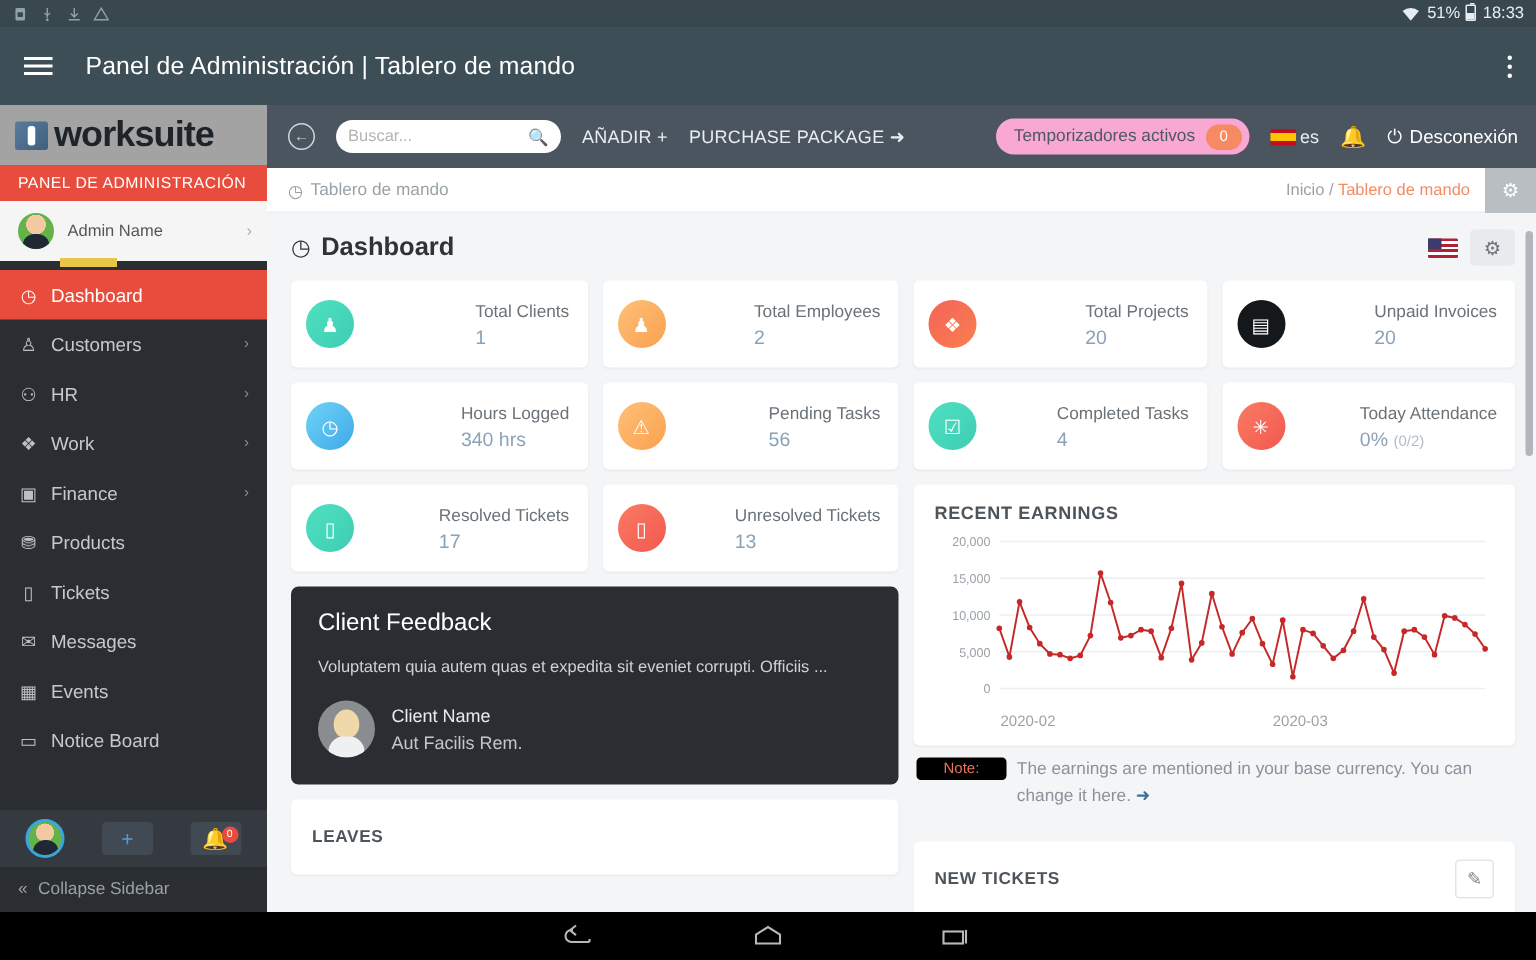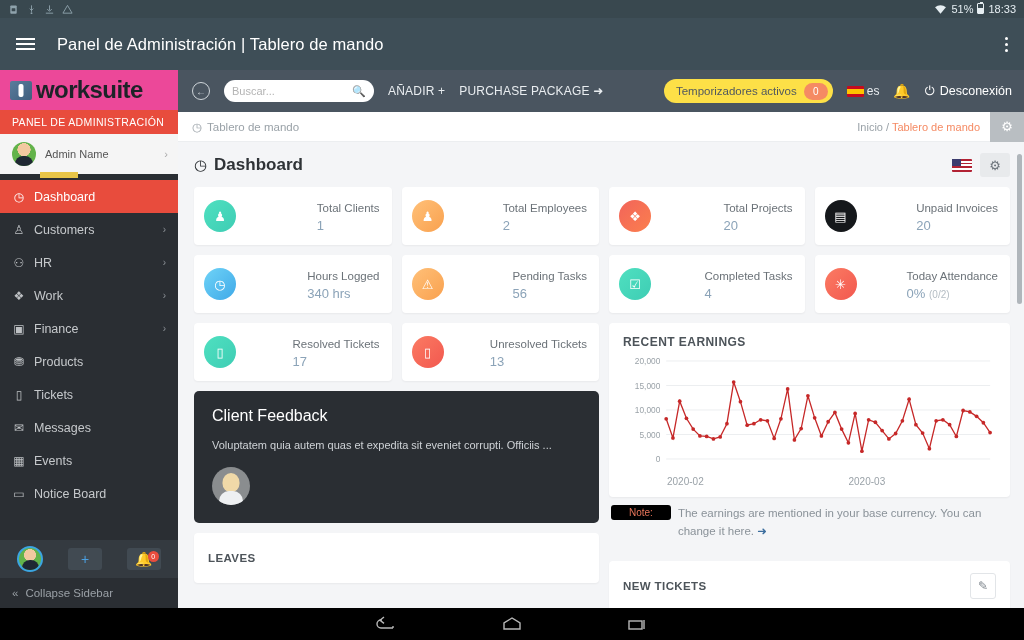--- a/index.html
+++ b/index.html
@@ -37,21 +37,21 @@
   .app-title { font-size: 16.5px; letter-spacing: .1px; }
   .kebab { margin-left: auto; display: flex; flex-direction: column; gap: 3px; align-items: center; cursor: pointer; }
   .kebab i { width: 3px; height: 3px; background: #fff; border-radius: 50%; display: block; }
 
   
   .viewport { width: 1024px; height: 538px; display: flex; background: #fff; position: relative; overflow: hidden; }
 
   
   .sidebar { width: 178px; background: #2a2e33; display: flex; flex-direction: column; flex: 0 0 178px; position: relative; }
   .brand {
-    height: 40px; background: #ec4899; display: flex; align-items: center; gap: 4px;
+    height: 40px; background: #a3a3a3; display: flex; align-items: center; gap: 4px;
     padding-left: 10px;
   }
   .brand-mark {
     width: 22px; height: 19px; border-radius: 2px;
     background: linear-gradient(135deg,#5a7c9c 0%, #3f5f7e 100%);
     position: relative; flex: 0 0 auto;
   }
   .brand-mark::after {
     content:""; position:absolute; left:50%; top:3px; transform:translateX(-50%);
     width:5px; height:13px; background:#fff; border-radius:2px;
@@ -127,21 +127,21 @@
     width: 150px; height: 22px; background: #fff; border-radius: 11px;
     display: flex; align-items: center; padding: 0 8px; gap: 4px;
   }
   .search-pill input {
     border:0; outline:0; font-size: 11px; flex:1; color:#555; font-family:"Liberation Sans",sans-serif; min-width:0;
   }
   .search-pill input::placeholder { color: #b4b4b4; }
   .search-ico { color:#4a5560; font-size: 11px; }
   .nav-link { color:#e9edf0; font-size: 12px; letter-spacing:.2px; cursor:pointer; white-space:nowrap; }
   .timer-pill {
-    margin-left: auto; background:#fde047; border-radius: 13px; height: 24px;
+    margin-left: auto; background:#f9a8d4; border-radius: 13px; height: 24px;
     display:flex; align-items:center; gap:7px; padding: 0 5px 0 12px; cursor:pointer;
   }
   .timer-pill .t-label { font-size: 11.5px; color:#50585f; }
   .timer-badge {
     background:#f58a63; color:#fff; border-radius:10px; min-width: 24px; height: 17px;
     display:flex; align-items:center; justify-content:center; font-size: 10px; padding: 0 6px;
   }
   .lang { display:flex; align-items:center; gap:3px; color:#e9edf0; font-size:12px; cursor:pointer; }
   .flag-es {
     width: 17px; height: 11px; border-radius:1px; display:inline-block;
@@ -477,20 +477,24 @@
                 <span class="stat-value">13</span>
               </span>
             </div>
           </div>
 
           <div class="feedback-card">
             <div class="feedback-title">Client Feedback</div>
             <div class="feedback-text">Voluptatem quia autem quas et expedita sit eveniet corrupti. Officiis ...</div>
             <div class="feedback-author">
               <span class="fb-avatar"></span>
+              <span>
+                <span class="fb-name">Client Name</span><br>
+                <span class="fb-sub">Aut Facilis Rem.</span>
+              </span>
             </div>
           </div>
 
           <div class="bottom-row">
             <div class="bottom-panel" style="flex:1">
               <span class="bp-title">LEAVES</span>
             </div>
           </div>
         </div>
 

